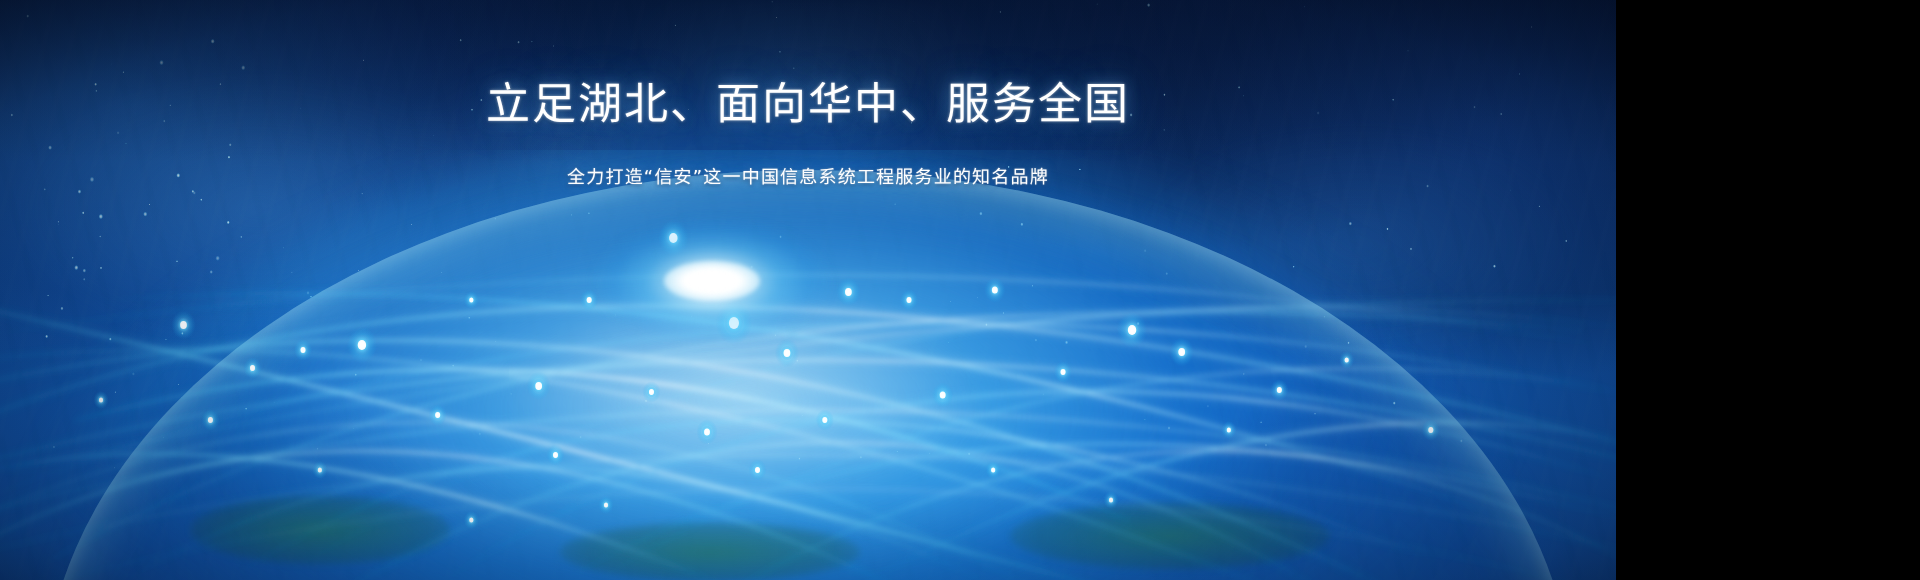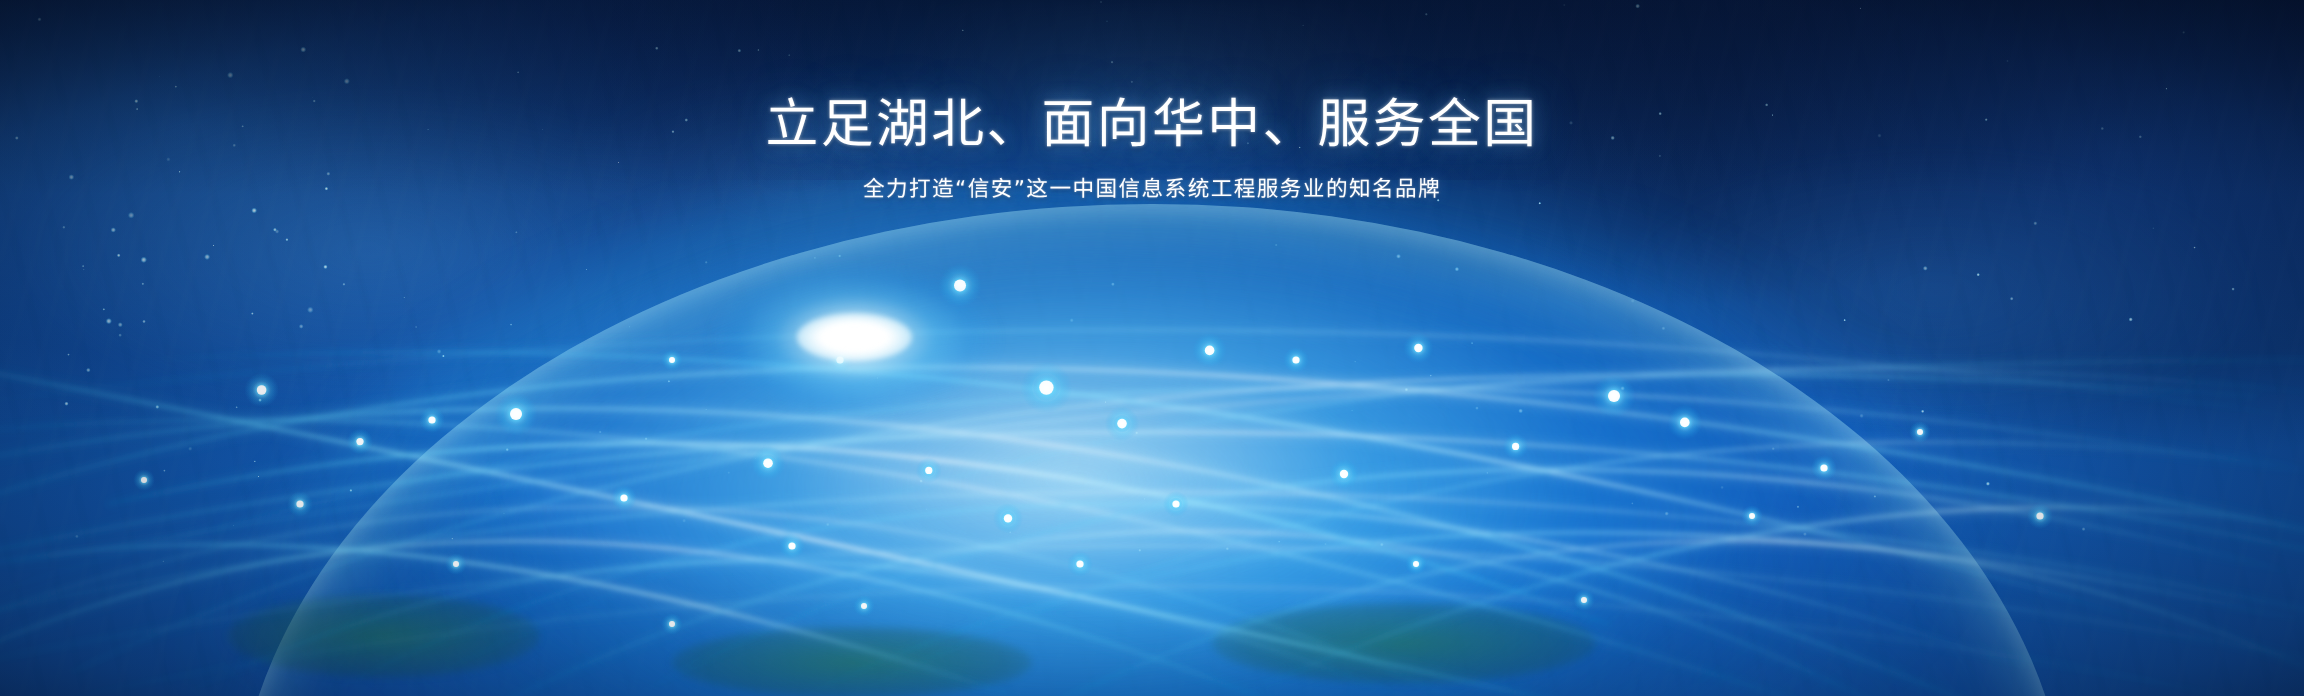--- a/index.html
+++ b/index.html
@@ -7,21 +7,21 @@
     margin: 0;
     padding: 0;
     background: #000;
   }
   body {
     font-family: "DejaVu Sans", "Liberation Sans", sans-serif;
   }
 
   .banner {
     position: relative;
-    width: 1920px;
+    width: 1616px;
     height: 580px;
     overflow: hidden;
     background-color: #15803d;
   }
 
   
   .bg-base {
     position: absolute;
     inset: 0;
     background:
@@ -161,21 +161,21 @@
     font-weight: 400;
     letter-spacing: 2px;
     color: #ffffff;
     text-shadow:
       0 0 3px rgba(255,255,255,0.55),
       0 0 14px rgba(120,200,255,0.55),
       0 2px 6px rgba(4,26,66,0.85),
       0 0 40px rgba(60,160,255,0.35);
   }
   .subtitle {
-    margin: 12px 0 0 0;
+    margin: 32px 0 0 0;
     font-size: 18px;
     font-weight: 400;
     letter-spacing: 1.2px;
     color: #ffffff;
     text-shadow:
       0 0 2px rgba(255,255,255,0.45),
       0 0 10px rgba(110,190,255,0.5),
       0 1px 4px rgba(4,26,66,0.85);
   }
 </style>

